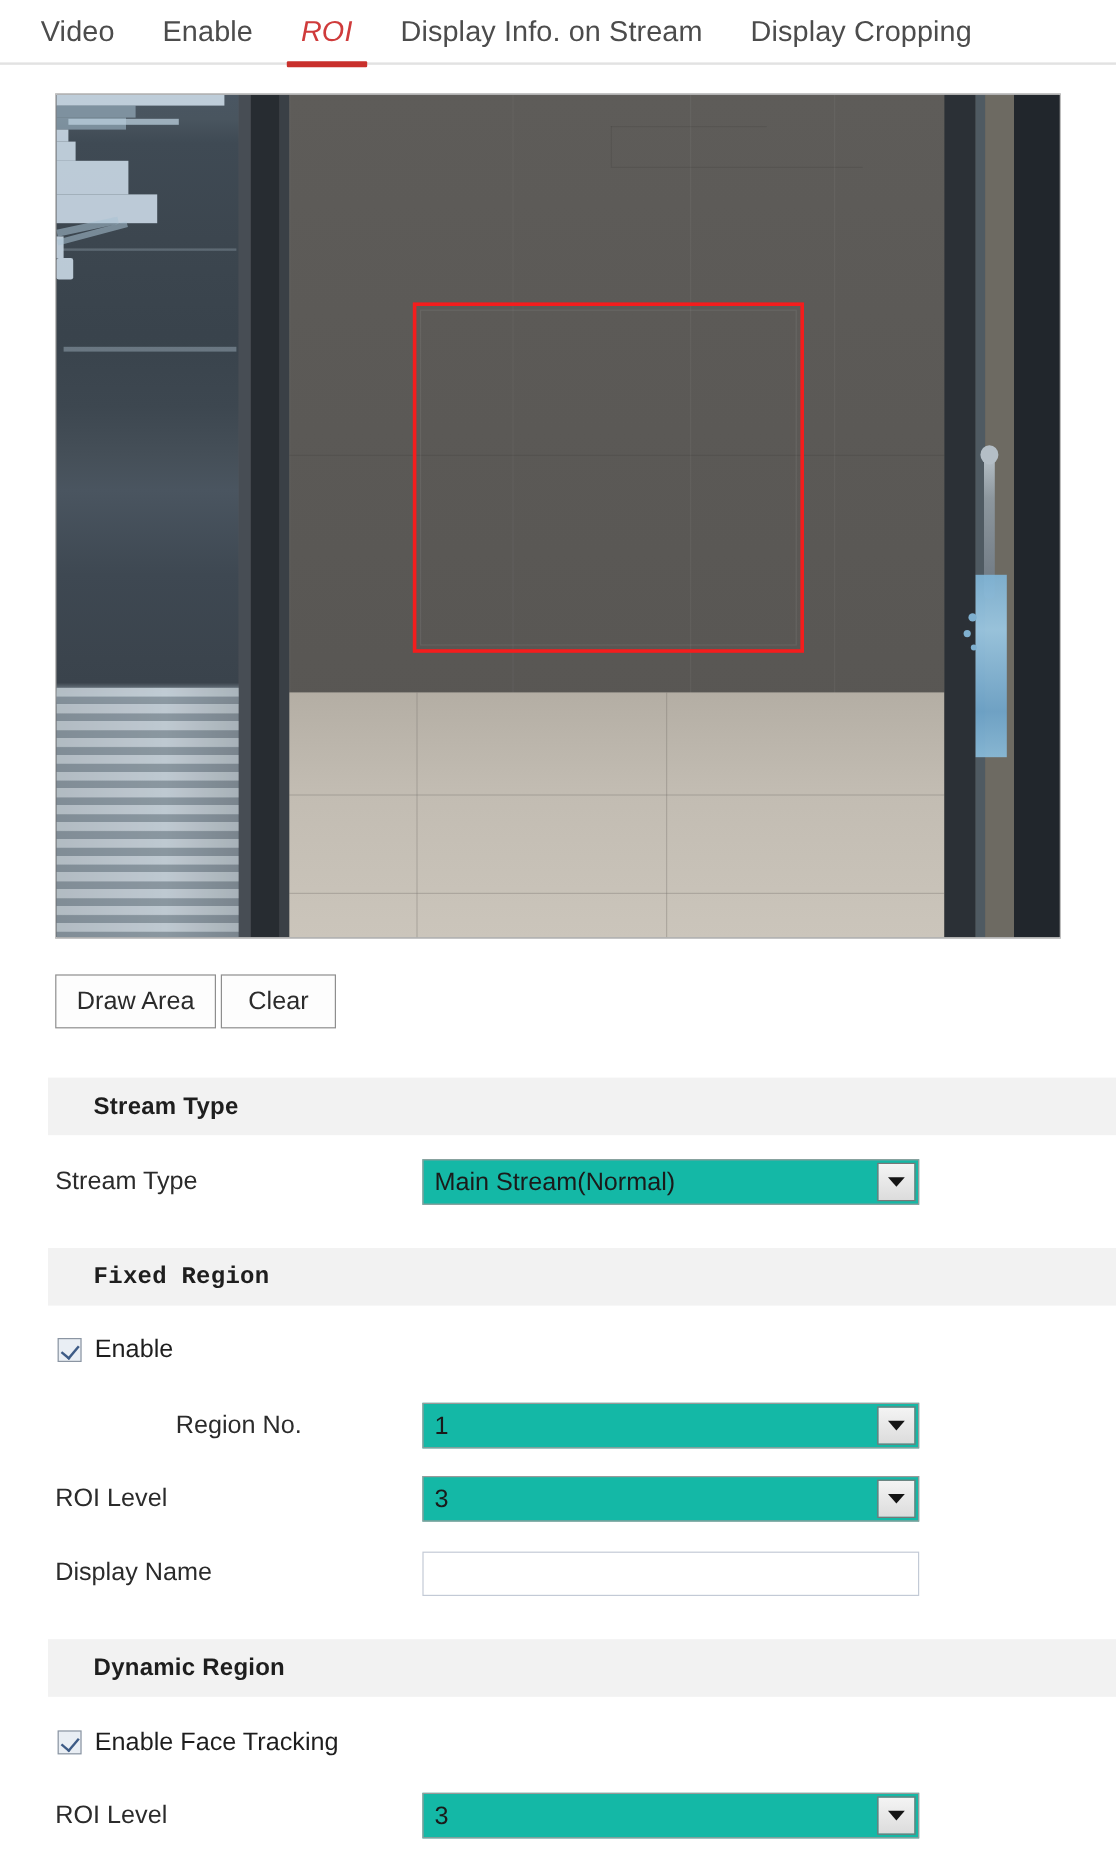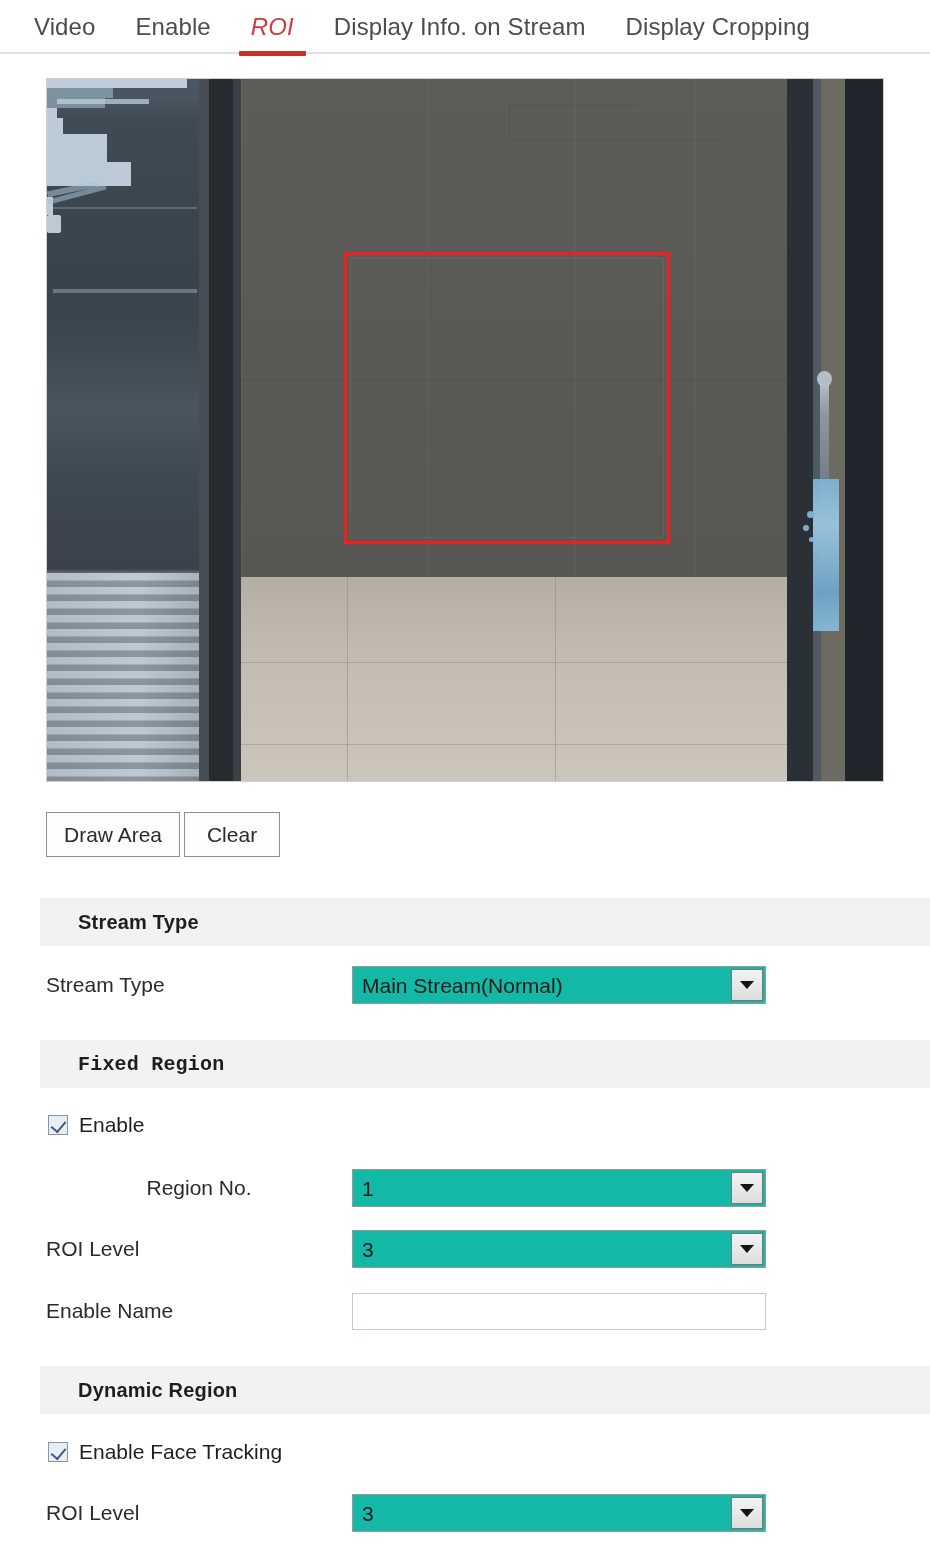--- a/index.html
+++ b/index.html
@@ -442,21 +442,21 @@
   <div class="flabel">ROI Level</div>
   <div class="sel w-num">
     <span class="sel-value">3</span>
     <span class="sel-arrow">
         <i></i>
       </span>
   </div>
 </div>
 
 <div class="frow" style="top:1288px;">
-  <div class="flabel">Enable Name</div>
+  <div class="flabel">Display Name</div>
   <input class="tinput" type="text" placeholder="" style="">
 </div>
 
 <div class="section-head" style="top:1366px;">
   <span>Dynamic Region</span>
 </div>
 
 <div class="cbrow" style="top:1440px;">
   <span class="cbox"></span>
   <span class="cblabel">Enable Face Tracking</span>

